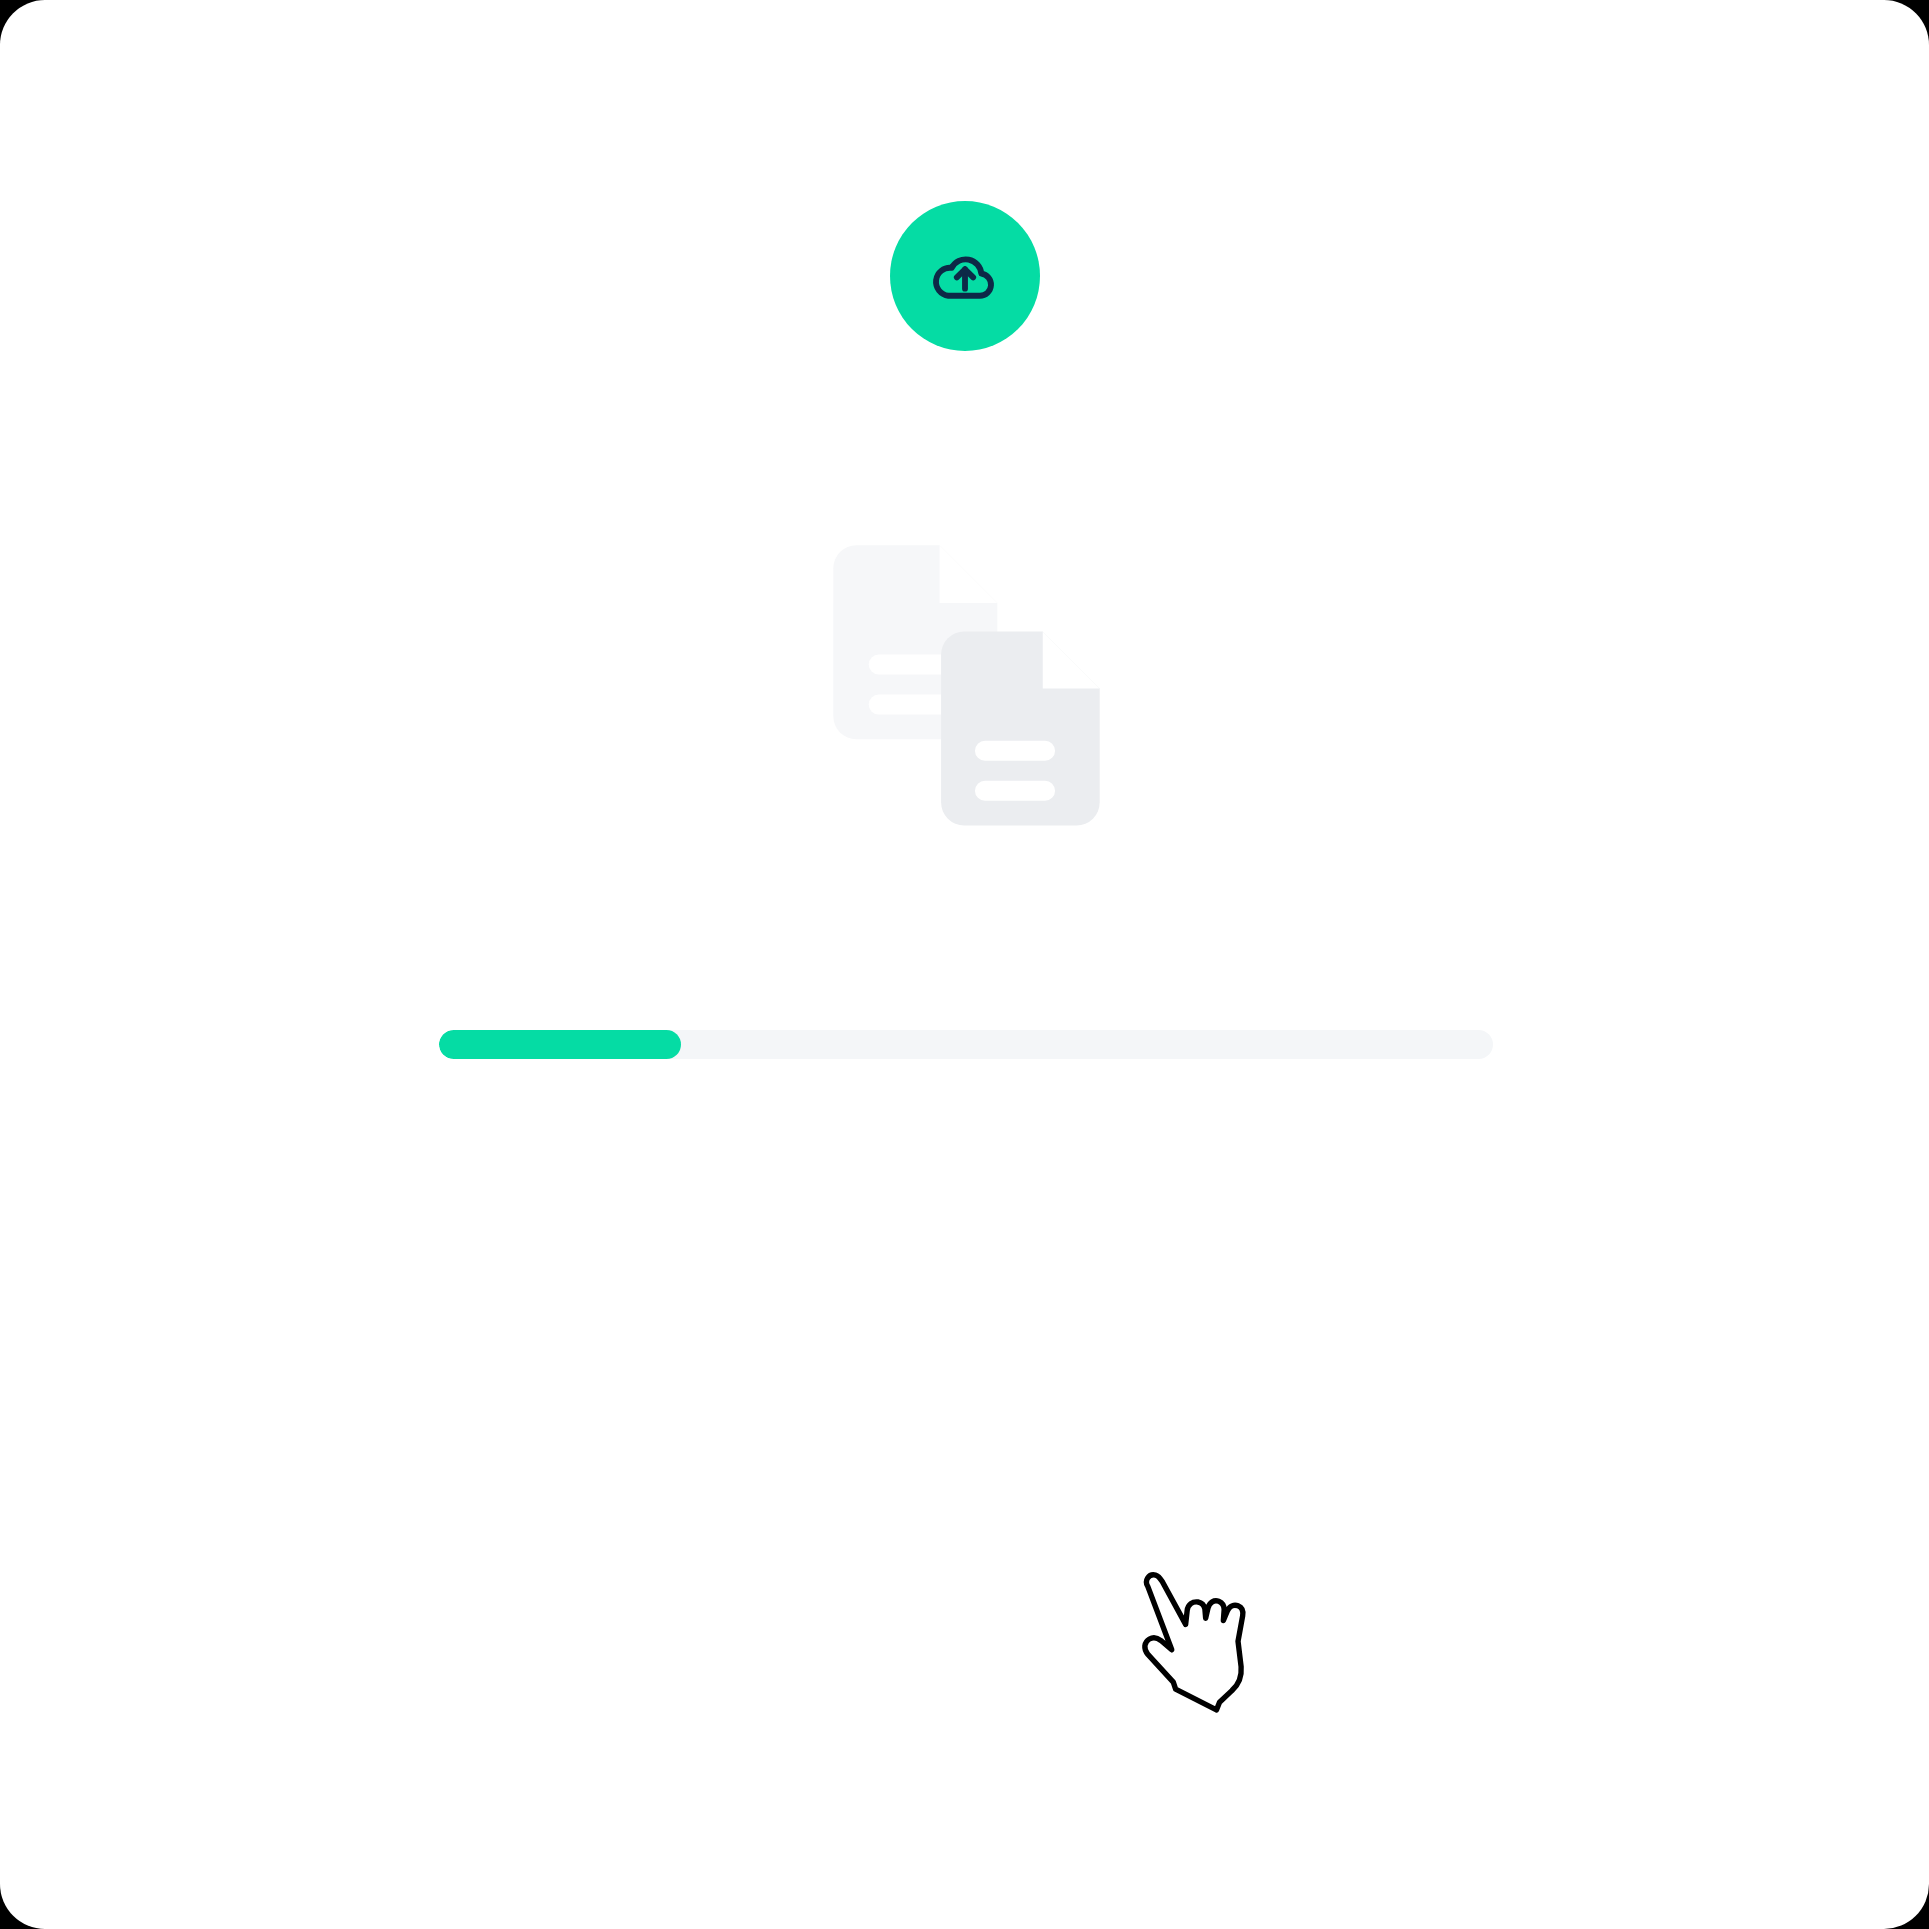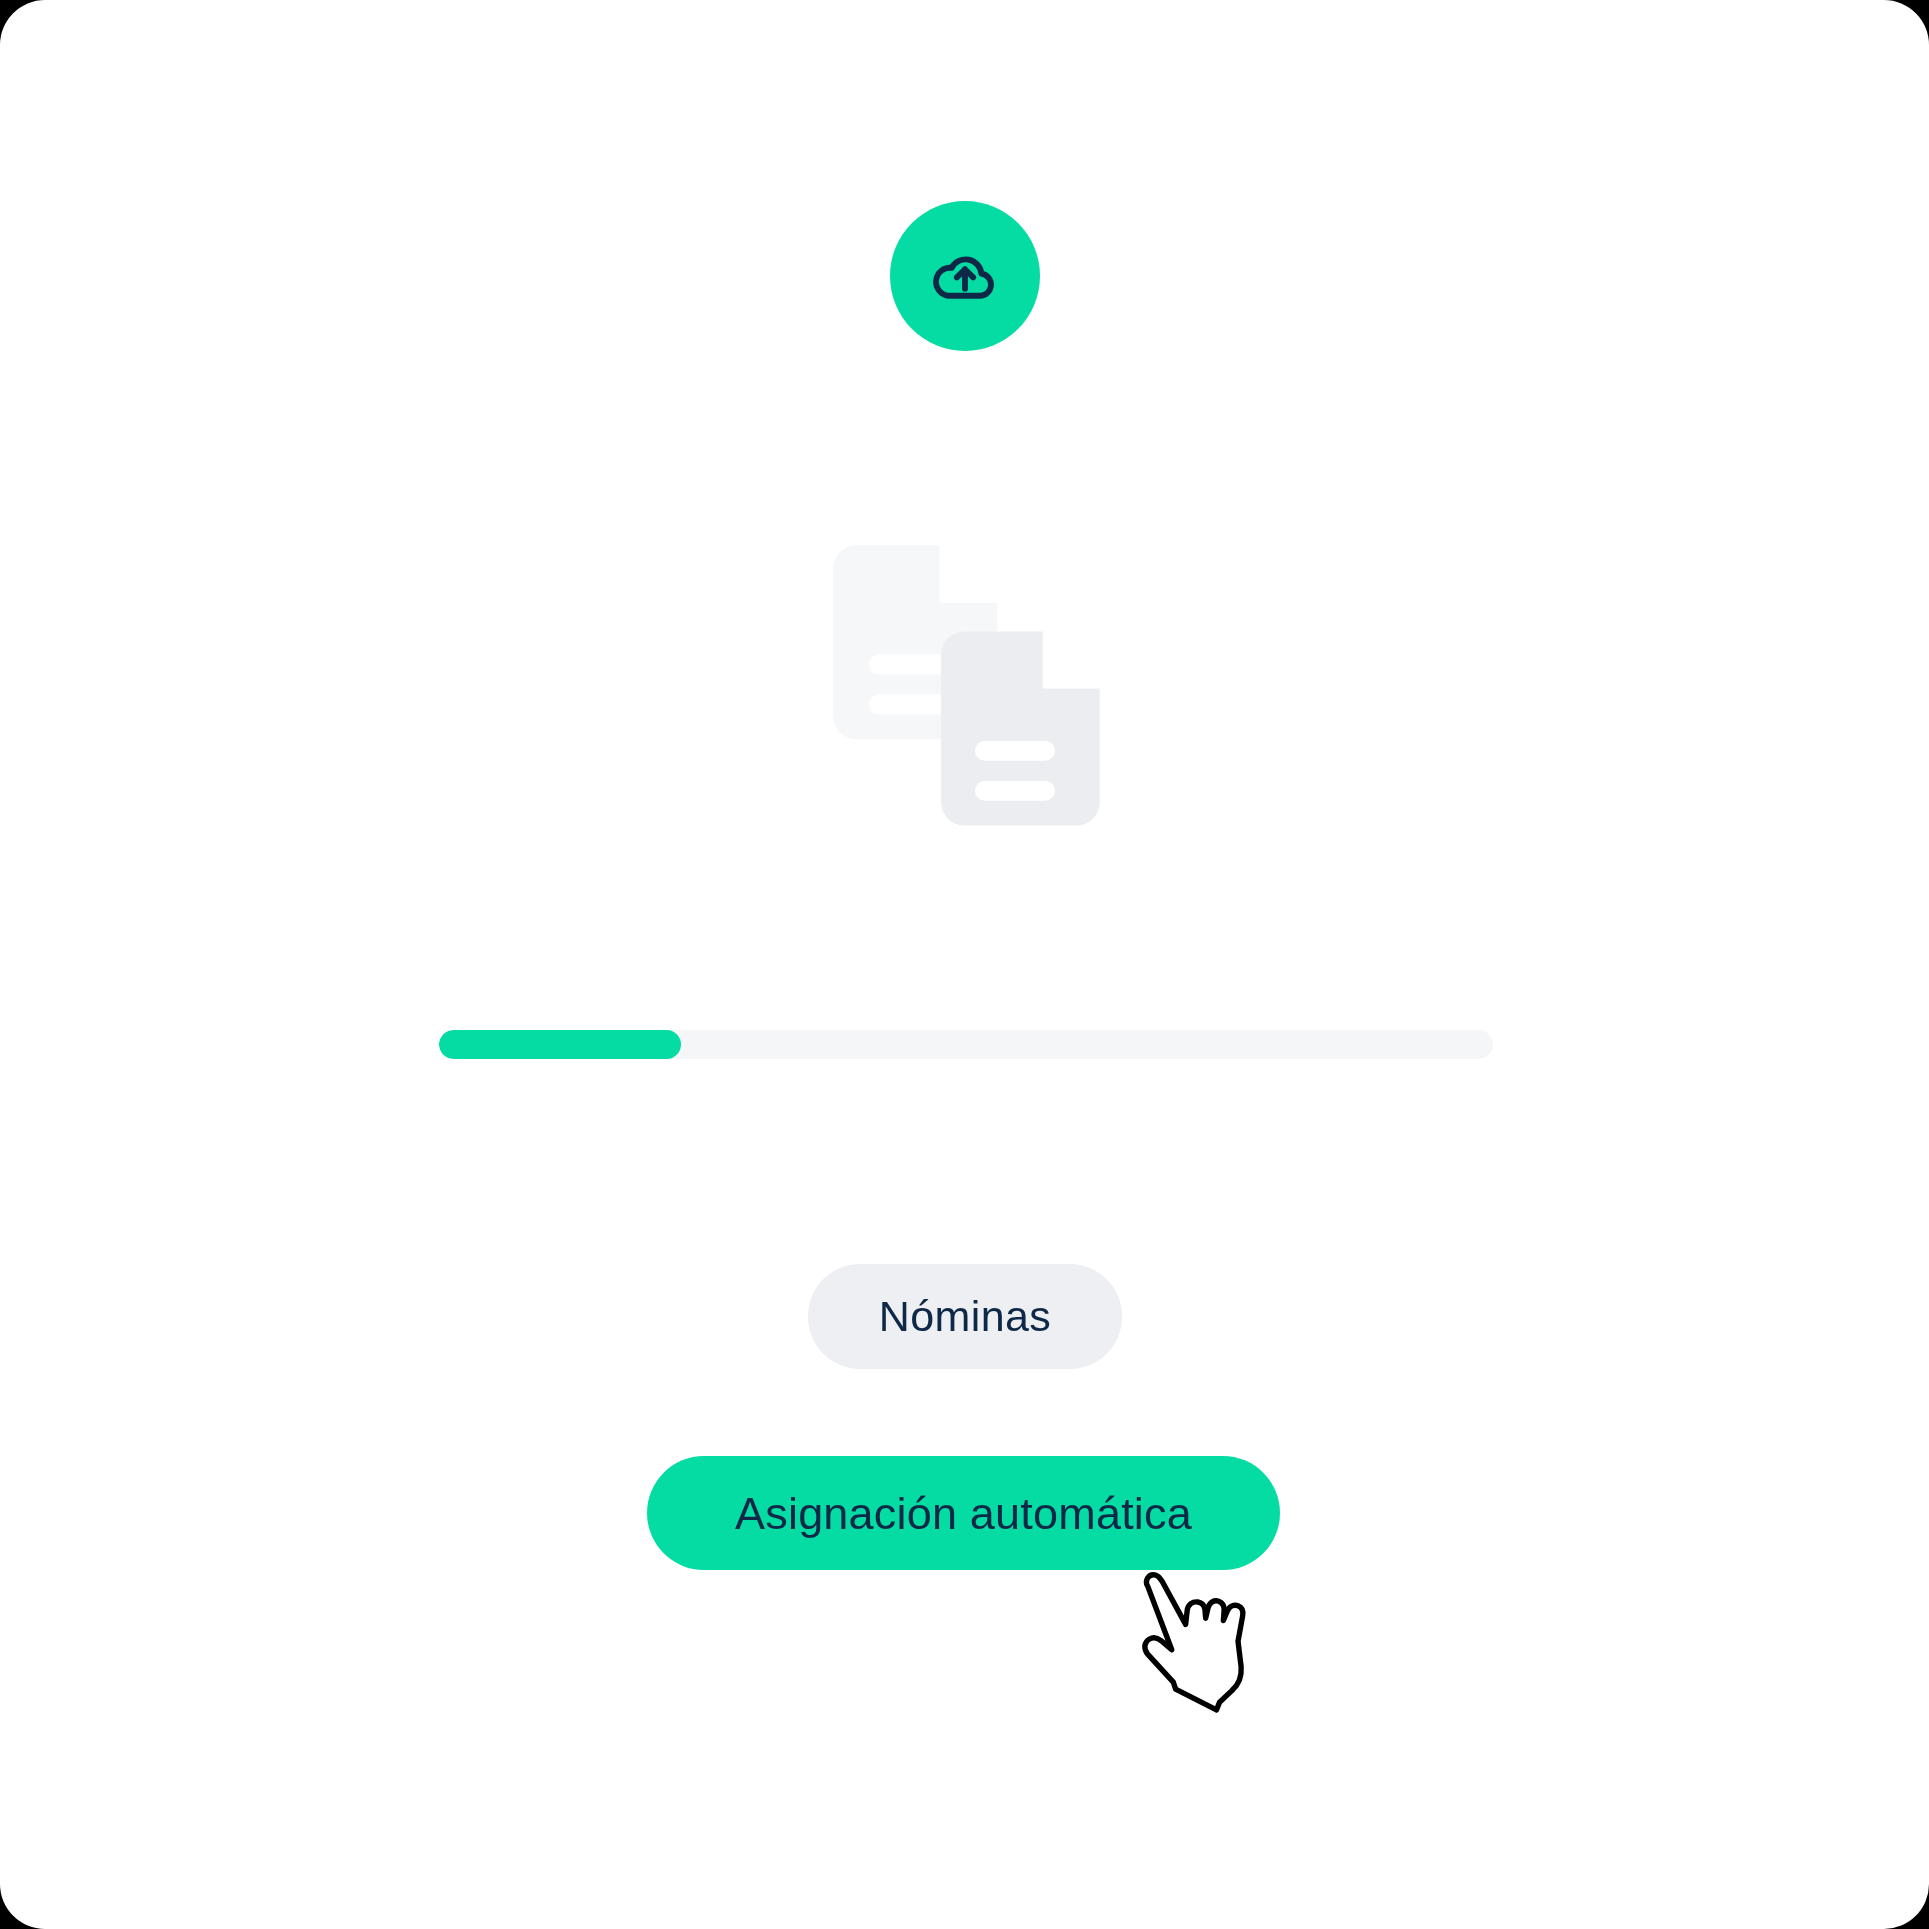--- a/index.html
+++ b/index.html
@@ -153,27 +153,21 @@
         <rect x="196" y="262" width="104" height="26" rx="13" fill="#FFFFFF"></rect>
         <rect x="196" y="314" width="104" height="26" rx="13" fill="#FFFFFF"></rect>
       </g>
     </svg>
   </div>
 
   <div id="progress-track">
     <div id="progress-fill" style="width: 23%;"></div>
   </div>
 
-  <div id="category-pill">
-    <span id="category-pill-label">Nóminas</span>
-  </div>
 
-  <button id="auto-assign-button">
-    <span id="auto-assign-label">Asignación automática</span>
-  </button>
 
   <div id="hand-cursor">
     <svg width="131" height="162" viewBox="0 0 170 210" aria-hidden="true">
       <path d="M18 37c-5-8 1-17 10-15 4 1 6 4 9 9l30 55 2-18c1-8 7-12 14-11 5 1 8 4 9 9l1 12 3-13c2-8 8-11 14-9 5 2 7 6 7 11l-1 14 5-12c3-7 9-9 14-7 5 2 7 7 6 13l-6 33 4 33c1 12-3 23-12 31l-16 15-4 10-53-27-3-9-33-36c-6-7-5-16 2-20 5-3 10-2 15 2l14 12L18 37z" fill="#FFFFFF" stroke="#000000" stroke-width="7" stroke-linecap="round" stroke-linejoin="round"></path>
     </svg>
   </div>
 
 </div>
 
 

